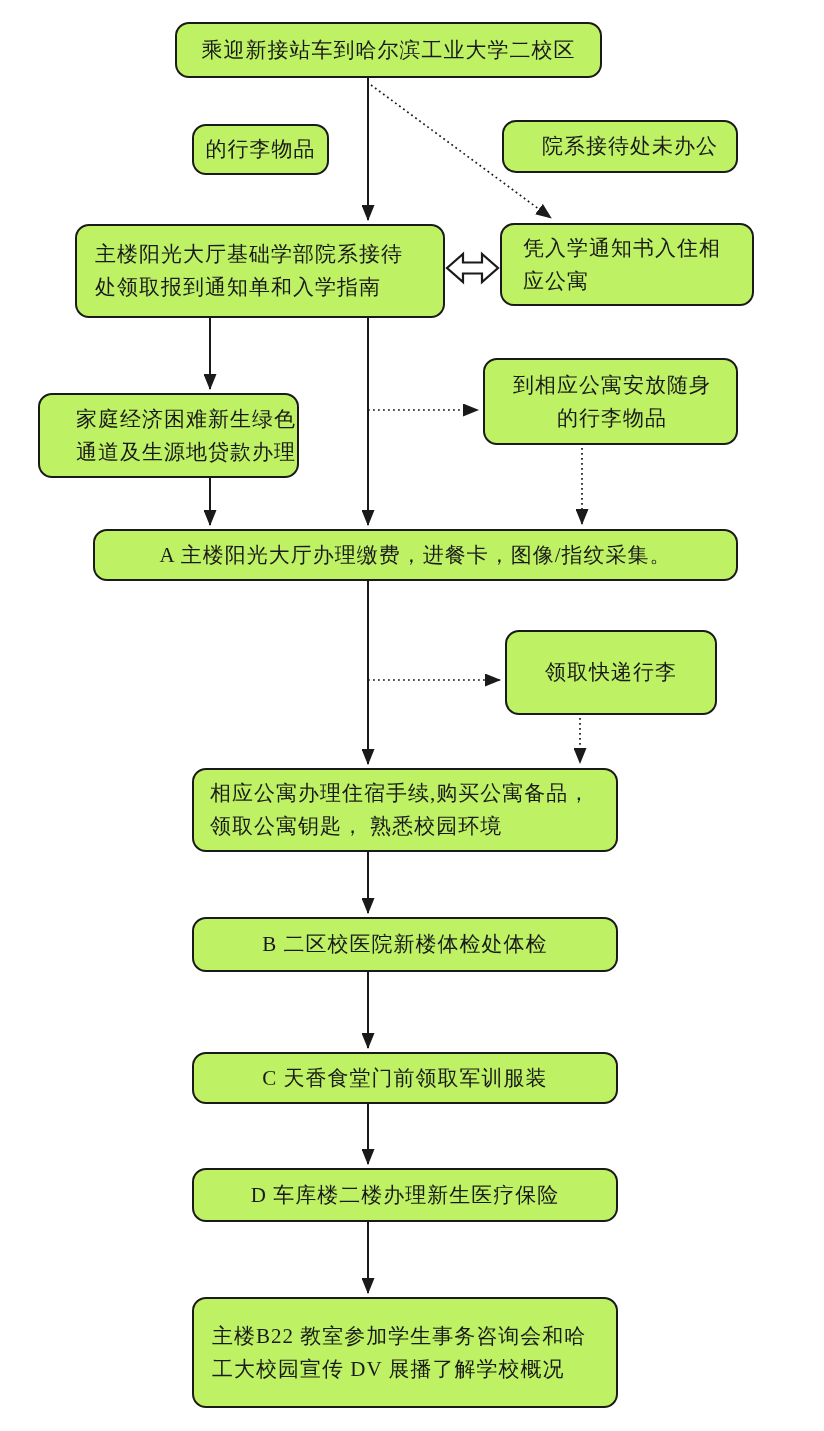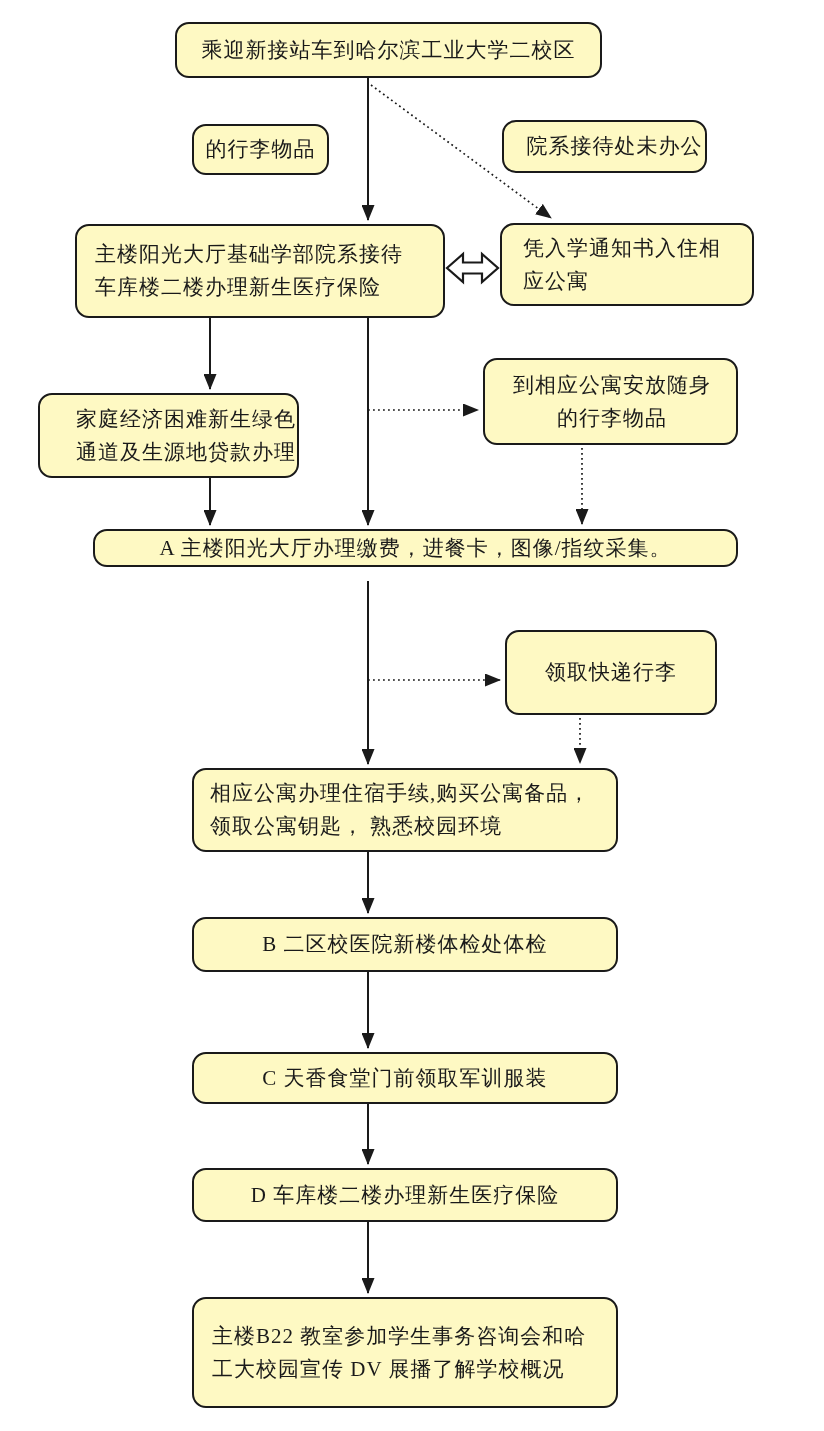--- a/index.html
+++ b/index.html
@@ -14,21 +14,21 @@
   .edges-layer {
     position: absolute;
     left: 0; top: 0;
     width: 824px; height: 1431px;
   }
   .node {
     position: absolute;
     box-sizing: border-box;
     border: 2px solid #1a1a1a;
     border-radius: 14px;
-    background: #fef9c3;
+    background: #bef264;
     display: flex;
     align-items: center;
     justify-content: center;
     font-size: 21px;
     line-height: 33px;
     letter-spacing: 1px;
     text-align: center;
   }
   .node.left {
     justify-content: flex-start;
@@ -71,45 +71,45 @@
   </svg>
 
   <div class="node" style="left:175px; top:22px; width:427px; height:56px;">
     <span class="lbl">乘迎新接站车到哈尔滨工业大学二校区</span>
   </div>
 
   <div class="node" style="left:192px; top:124px; width:137px; height:51px;">
     <span class="lbl">的行李物品</span>
   </div>
 
-  <div class="node" style="left:502px; top:120px; width:205px; height:53px;padding-left:20px;">
+  <div class="node" style="left:502px; top:120px; width:236px; height:53px;padding-left:20px;">
     <span class="lbl">院系接待处未办公</span>
   </div>
 
   <div class="node left" style="left:75px; top:224px; width:370px; height:94px; padding-left:18px;">
     <span class="lbl">主楼阳光大厅基础学部院系接待
-车库楼二楼办理新生医疗保险</span>
+处领取报到通知单和入学指南</span>
   </div>
 
   <div class="node left" style="left:500px; top:223px; width:254px; height:83px; padding-left:21px;">
     <span class="lbl">凭入学通知书入住相
 应公寓</span>
   </div>
 
   <div class="node left" style="left:38px; top:393px; width:261px; height:85px; padding-left:36px;">
     <span class="lbl">家庭经济困难新生绿色
 通道及生源地贷款办理</span>
   </div>
 
   <div class="node left" style="left:483px; top:358px; width:255px; height:87px; padding-left:28px;text-align:center;">
     <span class="lbl">到相应公寓安放随身
 的行李物品</span>
   </div>
 
-  <div class="node" style="left:93px; top:529px; width:645px; height:38px;">
+  <div class="node" style="left:93px; top:529px; width:645px; height:52px;">
     <span class="lbl">A 主楼阳光大厅办理缴费，进餐卡，图像/指纹采集。</span>
   </div>
 
   <div class="node" style="left:505px; top:630px; width:212px; height:85px;">
     <span class="lbl">领取快递行李</span>
   </div>
 
   <div class="node left" style="left:192px; top:768px; width:426px; height:84px; padding-left:16px;">
     <span class="lbl">相应公寓办理住宿手续,购买公寓备品，
 领取公寓钥匙， 熟悉校园环境</span>

